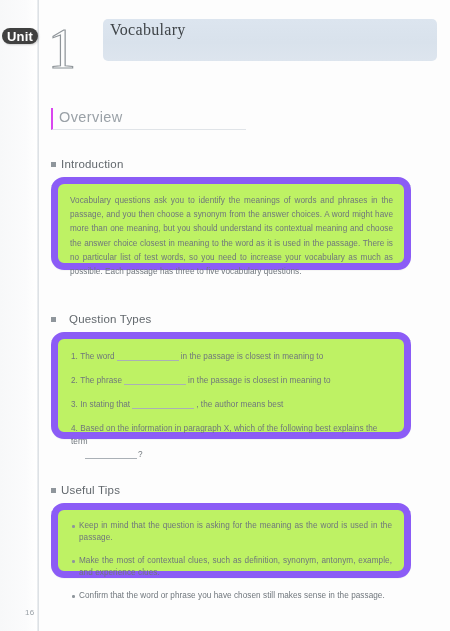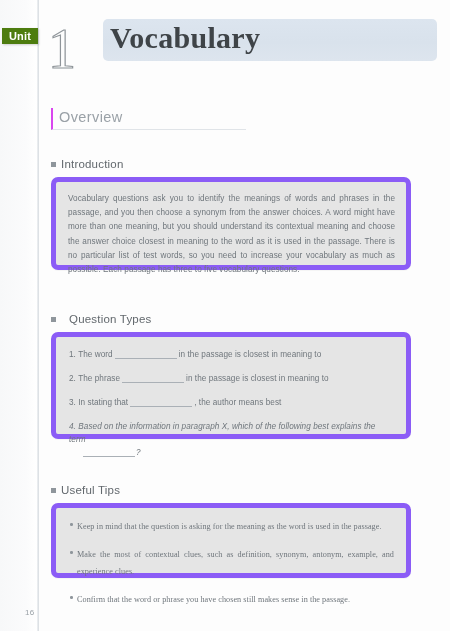--- a/index.html
+++ b/index.html
@@ -38,29 +38,30 @@
     background: linear-gradient(to right, #f7f8f9 0%, #fbfbfc 70%, #ffffff 100%);
   }
 
   
   .unit-tab {
     position: absolute;
     left: 2px;
     top: 28px;
     width: 36px;
     height: 16px;
-    background: #4d7c0f;
+    background: #404040;
     color: #ffffff;
-    font-size: 11px;
+    font-size: 13px;
     font-weight: bold;
     letter-spacing: 0.2px;
     display: flex;
     align-items: center;
     justify-content: center;
     box-shadow: 1px 1px 2px rgba(0,0,0,0.18);
+    border-radius: 8px;
   }
 
   
   .title-banner {
     position: absolute;
     left: 103px;
     top: 19px;
     width: 334px;
     height: 42px;
     background: linear-gradient(to bottom, #dce5ef 0%, #d9e2ec 55%, #dde5ee 100%);
@@ -76,24 +77,23 @@
     font-weight: normal;
     color: transparent;
     -webkit-text-stroke: 1.2px #8e9499;
     text-shadow: 0 0 0 transparent;
   }
   .unit-title {
     position: absolute;
     left: 110px;
     top: 21px;
     font-family: "Liberation Serif", serif;
-    font-size: 30px;
+    font-size: 16px;
     color: #3f4448;
     letter-spacing: 0.3px;
-    font-weight: bold;
   }
 
   
   .overview-head {
     position: absolute;
     left: 51px;
     top: 108px;
     width: 187px;
     padding: 1px 0 4px 6px;
     border-left: 2px solid #d946ef;
@@ -121,23 +121,23 @@
   }
   .section-head .sh-label {
     font-size: 11.5px;
     color: #62686d;
     letter-spacing: 0.2px;
   }
 
   
   .box {
     position: absolute;
-    border: 5px solid #8b5cf6;
-    border-radius: 7px;
-    background: #e5e5e5;
+    border: 7px solid #8b5cf6;
+    border-radius: 13px;
+    background: #bef264;
     box-shadow: 0 1px 1px rgba(0,0,0,0.035);
     box-sizing: border-box;
   }
 
   .intro-text {
     font-size: 8.2px;
     line-height: 14.2px;
     color: #6f767c;
     text-align: justify;
     padding: 10px 11px 10px 12px;
@@ -151,21 +151,20 @@
   }
   .qt-list li {
     font-size: 8.2px;
     line-height: 13px;
     color: #6f767c;
     margin-bottom: 11px;
     letter-spacing: 0.05px;
   }
   .qt-list li:last-child {
     margin-bottom: 12px;
-    font-style: italic;
   }
   .blank {
     display: inline-block;
     width: 62px;
     border-bottom: 1px solid #aab0b6;
     vertical-align: -2px;
     margin: 0 2px;
   }
   .blank-short {
     display: inline-block;
@@ -175,28 +174,27 @@
     margin: 0 1px 0 14px;
   }
 
   .tips-list {
     margin: 0;
     padding: 10px 12px 9px 14px;
     list-style: none;
   }
   .tips-list li {
     font-size: 8.2px;
-    line-height: 17px;
+    line-height: 12px;
     color: #6f767c;
     margin-bottom: 11px;
     text-align: justify;
     padding-left: 7px;
     position: relative;
     letter-spacing: 0.05px;
-    font-family: Liberation Serif, serif;
   }
   .tips-list li:last-child {
     margin-bottom: 0;
   }
   .tips-list li::before {
     content: "";
     position: absolute;
     left: 0;
     top: 5px;
     width: 2.5px;

